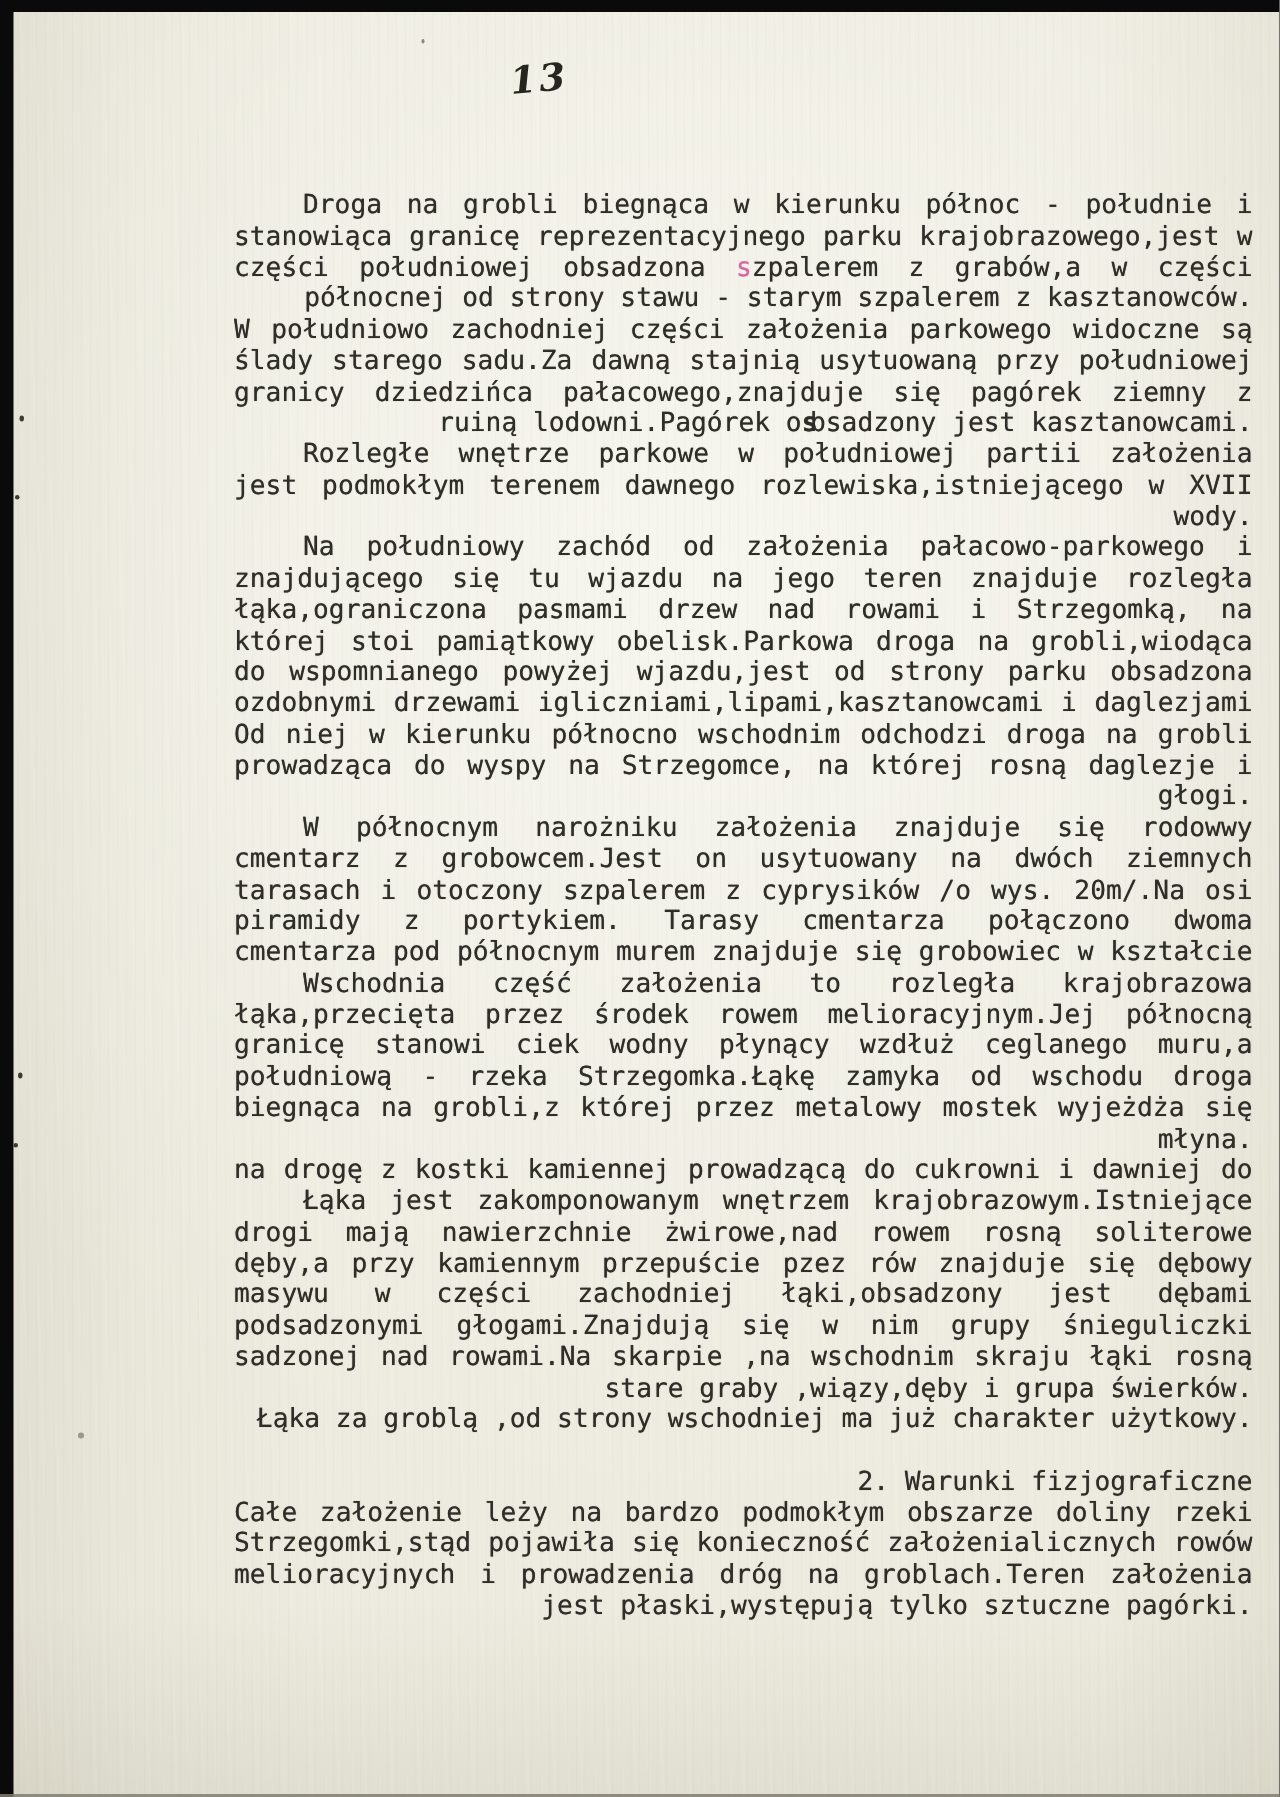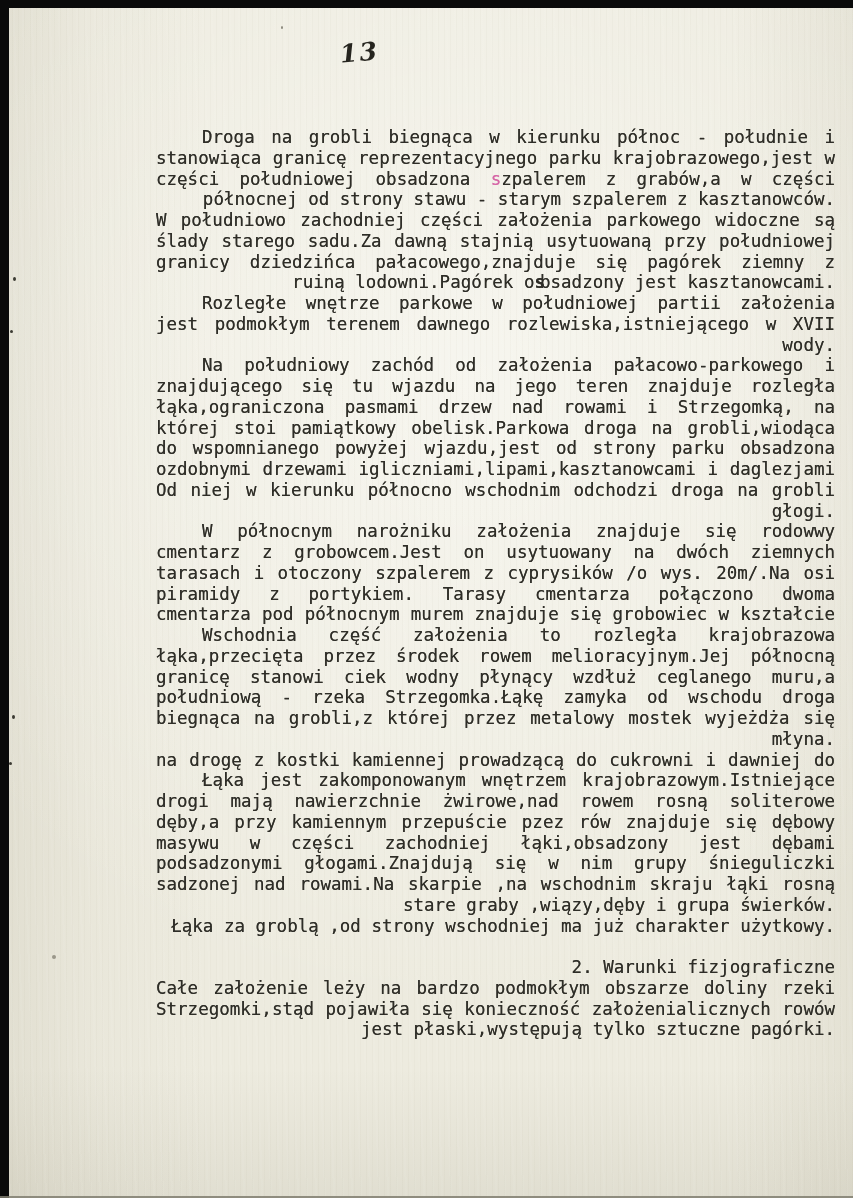--- a/index.html
+++ b/index.html
@@ -80,20 +80,21 @@
       <div class="line justify indent">Rozległe wnętrze parkowe w południowej partii założenia</div>
       <div class="line justify">jest podmokłym terenem dawnego rozlewiska,istniejącego w XVII</div>
       <div class="line">wody.</div>
       <div class="line justify indent">Na południowy zachód od założenia pałacowo-parkowego i</div>
       <div class="line justify">znajdującego się tu wjazdu na jego teren znajduje rozległa</div>
       <div class="line justify">łąka,ograniczona pasmami drzew nad rowami i Strzegomką, na</div>
       <div class="line justify">której stoi pamiątkowy obelisk.Parkowa droga na grobli,wiodąca</div>
       <div class="line justify">do wspomnianego powyżej wjazdu,jest od strony parku obsadzona</div>
       <div class="line justify">ozdobnymi drzewami igliczniami,lipami,kasztanowcami i daglezjami</div>
       <div class="line justify">Od niej w kierunku północno wschodnim odchodzi droga na grobli</div>
+      <div class="line justify">prowadząca do wyspy na Strzegomce, na której rosną daglezje i</div>
       <div class="line">głogi.</div>
       <div class="line justify indent">W północnym narożniku założenia znajduje się rodowwy</div>
       <div class="line justify">cmentarz z grobowcem.Jest on usytuowany na dwóch ziemnych</div>
       <div class="line justify">tarasach i otoczony szpalerem z cyprysików /o wys. 20m/.Na osi</div>
       <div class="line justify">piramidy z portykiem. Tarasy cmentarza połączono dwoma</div>
       <div class="line justify">cmentarza pod północnym murem znajduje się grobowiec w kształcie</div>
       <div class="line justify indent">Wschodnia część założenia to rozległa krajobrazowa</div>
       <div class="line justify">łąka,przecięta przez środek rowem melioracyjnym.Jej północną</div>
       <div class="line justify">granicę stanowi ciek wodny płynący wzdłuż ceglanego muru,a</div>
       <div class="line justify">południową - rzeka Strzegomka.Łąkę zamyka od wschodu droga</div>
@@ -105,15 +106,16 @@
       <div class="line justify">dęby,a przy kamiennym przepuście pzez rów znajduje się dębowy</div>
       <div class="line justify">masywu w części zachodniej łąki,obsadzony jest dębami</div>
       <div class="line justify">podsadzonymi głogami.Znajdują się w nim grupy śnieguliczki</div>
       <div class="line justify">sadzonej nad rowami.Na skarpie ,na wschodnim skraju łąki rosną</div>
       <div class="line">stare graby ,wiązy,dęby i grupa świerków.</div>
       <div class="line">Łąka za groblą ,od strony wschodniej ma już charakter użytkowy.</div>
       <div class="line blank"></div>
       <div class="line">2. Warunki fizjograficzne</div>
       <div class="line justify">Całe założenie leży na bardzo podmokłym obszarze doliny rzeki</div>
       <div class="line justify">Strzegomki,stąd pojawiła się konieczność założenialicznych rowów</div>
+      <div class="line justify">melioracyjnych i prowadzenia dróg na groblach.Teren założenia</div>
       <div class="line">jest płaski,występują tylko sztuczne pagórki.</div>
     </div>
 </div>
 
 </body></html>

